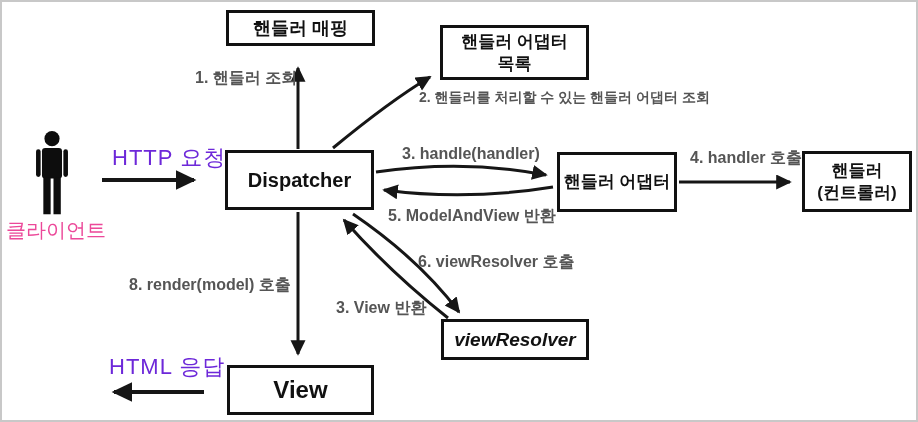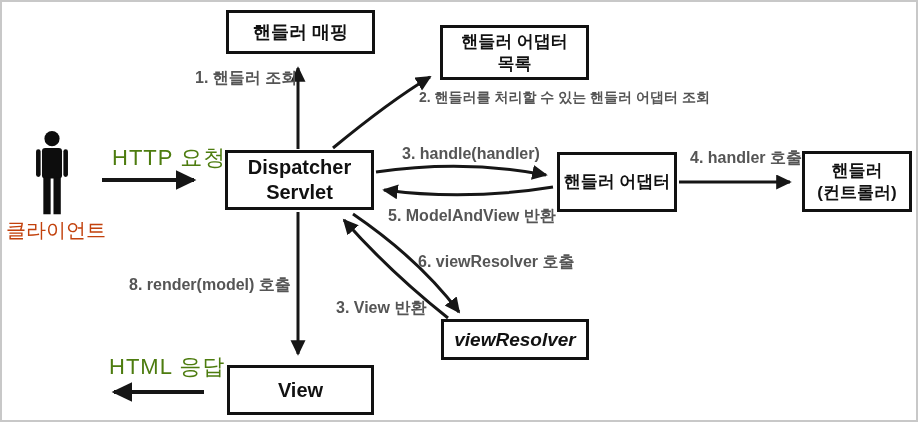--- a/index.html
+++ b/index.html
@@ -10,29 +10,29 @@
   }
   svg.wires{position:absolute; left:0; top:0; width:918px; height:422px; z-index:1;}
   .node{
     position:absolute; z-index:2; box-sizing:border-box;
     background:#ffffff; border:3px solid #111111; color:#111111;
     display:flex; flex-direction:column; align-items:center; justify-content:center;
     font-weight:bold; text-align:center; line-height:1.25;
   }
   .lbl{position:absolute; z-index:3; white-space:nowrap;}
   .step{font-weight:bold; font-size:16px; color:#555555;}
-  .io{font-size:22px; color:#4d7c0f; letter-spacing:1px;}
-  .client-label{font-size:20px; color:#c2410c;}
-  #n-handler-mapping    {left:224px; top:8px;   width:149px; height:44px; font-size:18px;}
+  .io{font-size:22px; color:#6d28d9; letter-spacing:1px;}
+  .client-label{font-size:20px; color:#ec4899;}
+  #n-handler-mapping    {left:224px; top:8px;   width:149px; height:36px; font-size:18px;}
   #n-adapter-list       {left:438px; top:23px;  width:149px; height:55px; font-size:17px;}
   #n-dispatcher         {left:223px; top:148px; width:149px; height:60px; font-size:20px;}
   #n-handler-adapter    {left:555px; top:150px; width:120px; height:60px; font-size:17px;}
   #n-handler-controller {left:800px; top:149px; width:110px; height:61px; font-size:17px;}
   #n-view-resolver      {left:439px; top:317px; width:148px; height:41px; font-size:19px;font-style:italic;}
-  #n-view               {left:225px; top:363px; width:147px; height:50px; font-size:20px;}
+  #n-view               {left:225px; top:363px; width:147px; height:50px; font-size:24px;}
   #lbl-http  {left:110px; top:141px;}
   #lbl-html  {left:107px; top:350px;}
   #lbl-client{left:4px;   top:215px; width:96px; text-align:center;}
   #lbl-s1{left:193px; top:66px;}
   #lbl-s2{left:417px; top:87px; font-size:14px;}
   #lbl-s3{left:400px; top:143px;}
   #lbl-s4{left:688px; top:146px;}
   #lbl-s5{left:386px; top:204px;}
   #lbl-s6{left:416px; top:250px;}
   #lbl-s7{left:334px; top:296px;}
@@ -76,21 +76,20 @@
     <span>핸들러 매핑</span>
   </div>
 
   <div class="node" id="n-adapter-list">
     <span>핸들러 어댑터</span>
     <span>목록</span>
   </div>
 
   <div class="node" id="n-dispatcher">
     <span>Dispatcher</span>
-    <span>Servlet</span>
   </div>
 
   <div class="node" id="n-handler-adapter">
     <span>핸들러 어댑터</span>
   </div>
 
   <div class="node" id="n-handler-controller">
     <span>핸들러</span>
     <span>(컨트롤러)</span>
   </div>

